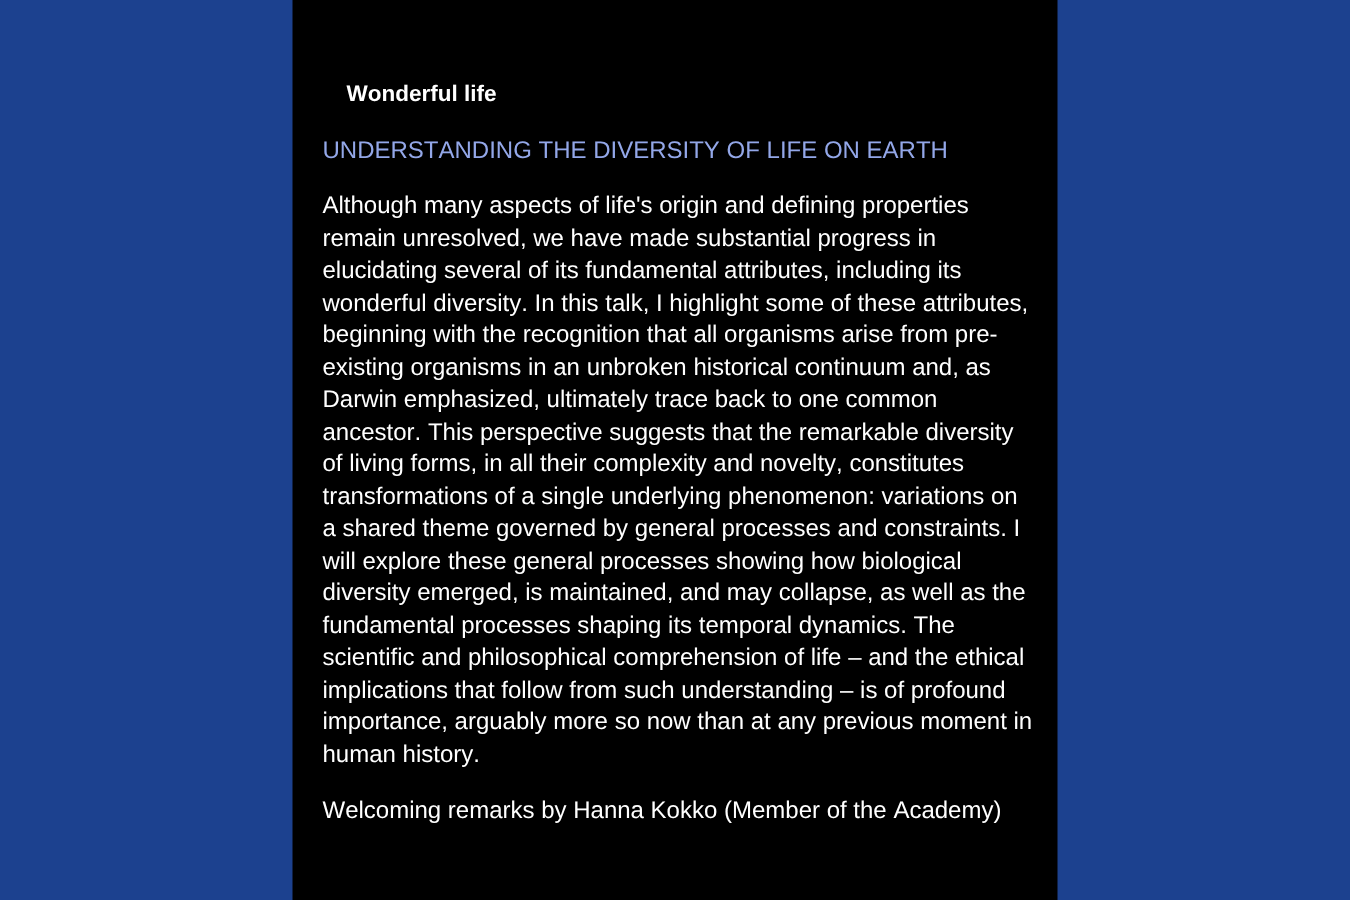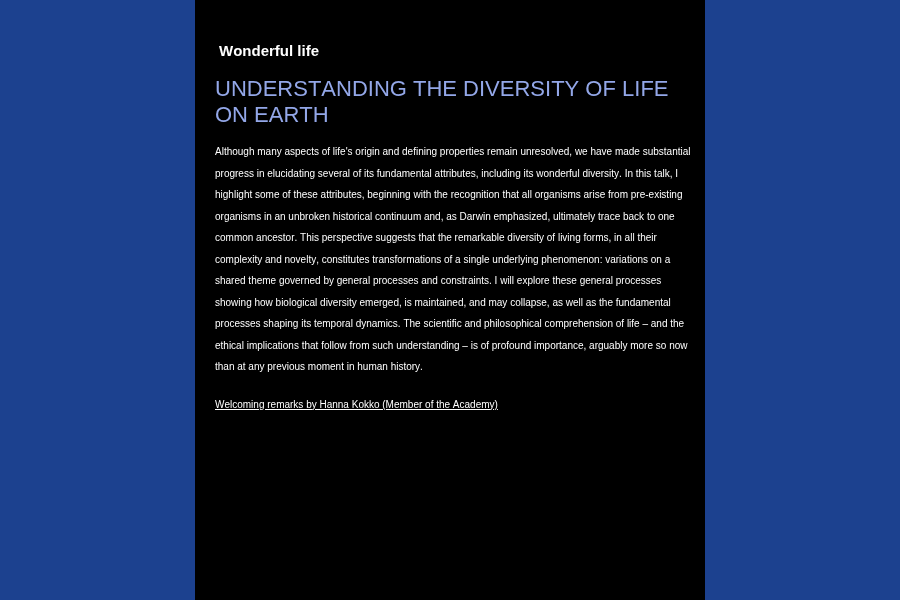--- a/index.html
+++ b/index.html
@@ -17,48 +17,47 @@
     box-sizing: border-box;
     width: 510px;
     height: 600px;
     margin: 0 auto;
     padding: 38px 13px 0 20px;
     background: var(--panel-background, #000000);
     color: var(--text-color, #ffffff);
     font-kerning: none;
   }
   .kicker {
-    margin: 4px;
+    margin: 16px;
     font-size: 15px;
     font-weight: bold;
     line-height: 18px;
     color: var(--text-color, #ffffff);
   }
   .title {
     margin: 16px 0 0 0;
-    font-size: 22px;
+    font-size: 16px;
     font-weight: normal;
     line-height: 26px;
     color: var(--title-color, #93a7e8);
   }
   .para {
     width: 476.6px;
-    font-size: 10px;
+    font-size: 16px;
     line-height: 21.5px;
     color: var(--text-color, #ffffff);
   }
   .abstract {
     margin: 13px 0 0 0;
   }
   .credit {
     margin: 16px 0 0 0;
   }
   .credit-line {
     display: block;
-    text-decoration: underline;
   }
 </style>
 </head>
 <body>
 
 <div class="panel">
   <p class="kicker">Wonderful life</p>
   <h1 class="title">UNDERSTANDING THE DIVERSITY OF LIFE ON EARTH</h1>
   <p class="para abstract">Although many aspects of life's origin and defining properties remain unresolved, we have made substantial progress in elucidating several of its fundamental attributes, including its wonderful diversity. In this talk, I highlight some of these attributes, beginning with the recognition that all organisms arise from pre-existing organisms in an unbroken historical continuum and, as Darwin emphasized, ultimately trace back to one common ancestor. This perspective suggests that the remarkable diversity of living forms, in all their complexity and novelty, constitutes transformations of a single underlying phenomenon: variations on a shared theme governed by general processes and constraints. I will explore these general processes showing how biological diversity emerged, is maintained, and may collapse, as well as the fundamental processes shaping its temporal dynamics. The scientific and philosophical comprehension of life – and the ethical implications that follow from such understanding – is of profound importance, arguably more so now than at any previous moment in human history.</p>
   <p class="para credit">

